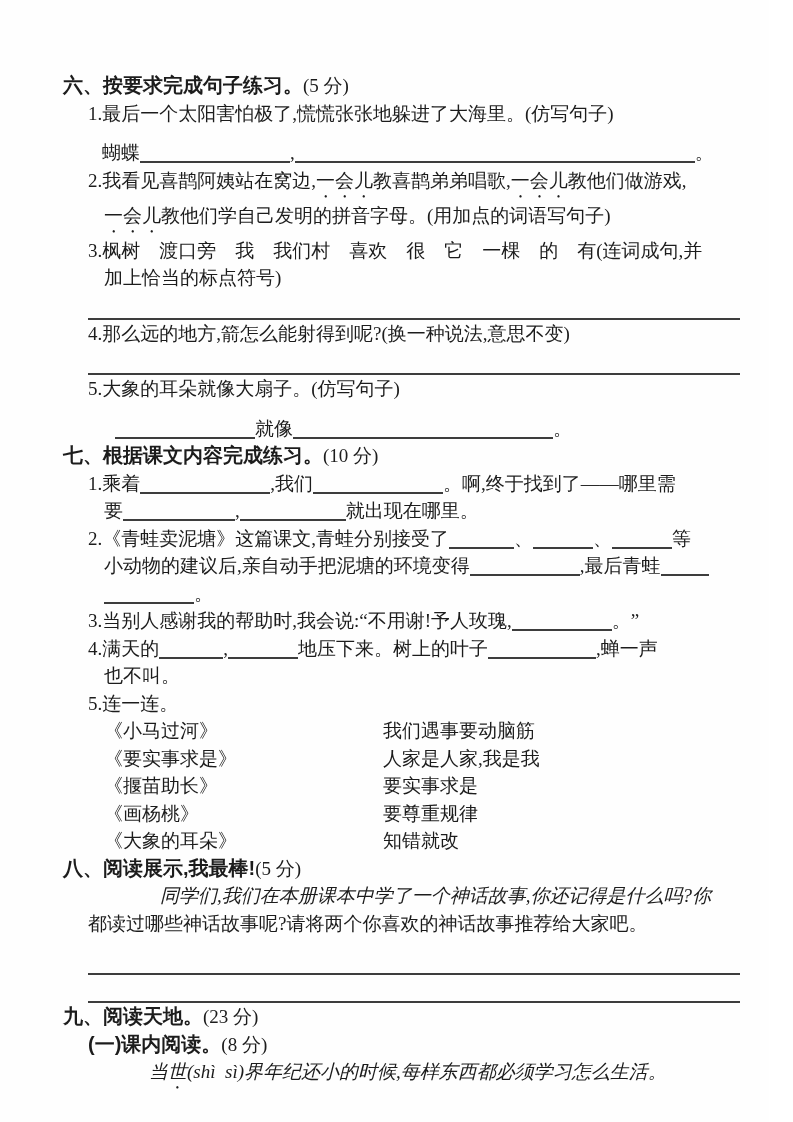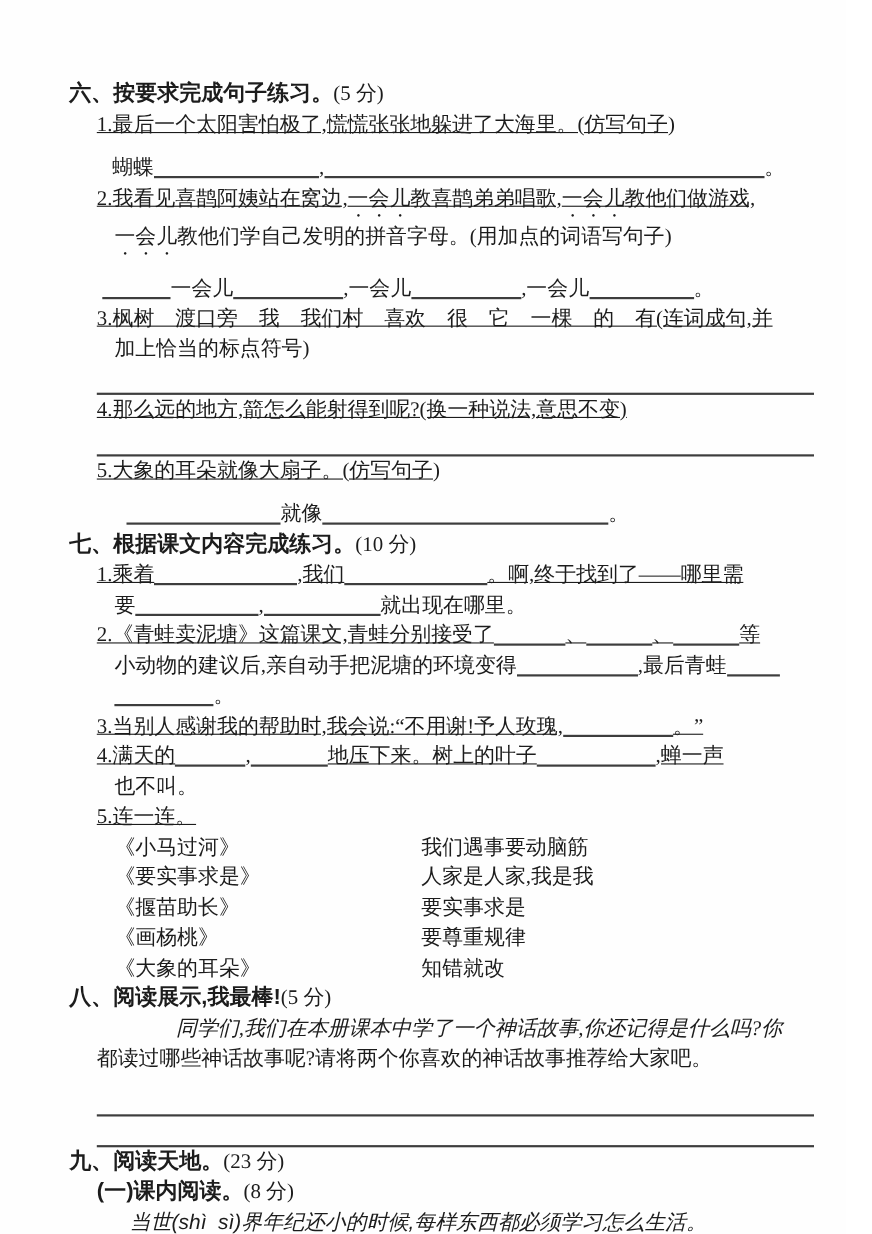--- a/index.html
+++ b/index.html
@@ -6,50 +6,49 @@
   .page{
     width:769px;height:1122px;background:#fefefe;overflow:hidden;
     font-family:"Liberation Serif",serif;
     font-size:19px;line-height:27.5px;color:#1c1c1c;
     box-sizing:border-box;position:relative;
   }
   .content{padding:72px 48px 0 63px;}
   .line{white-space:pre;}
   .sec{font-family:"Liberation Sans",sans-serif;font-weight:bold;font-size:20px;}
   .sec .score{font-family:"Liberation Serif",serif;font-weight:normal;font-size:19px;}
-  .item{padding-left:41px;text-indent:-16px;text-decoration:underline;}
+  .item{padding-left:41px;text-indent:-16px;}
   .cont{padding-left:41px;}
   .ansrow{margin-left:41px;margin-top:12px;}
   .blank{display:inline-block;border-bottom:2px solid #3d3d3d;height:19px;vertical-align:-4px;}
   .hline{border-bottom:2px solid #3d3d3d;margin-left:25px;width:652px;height:26px;}
   .dot-under{
     -webkit-text-emphasis:filled dot;-webkit-text-emphasis-position:under right;
     text-emphasis:filled dot;text-emphasis-position:under right;
   }
   .match-row{display:flex;margin-left:41px;}
   .match-left{width:279px;}
   .para{margin-left:25px;}
   .pindent{text-indent:72px;font-style:italic;}
-  .kaiti{font-style:italic;font-family:Liberation Sans, sans-serif;margin-left:55px;}
+  .kaiti{font-style:italic;font-family:Liberation Serif, serif;margin-left:86px;}
   .mt10{margin-top:10px;}
 </style>
 </head>
 <body>
 
 <div class="page">
   <div class="content">
 
     <div class="line sec"><span>六、按要求完成句子练习。</span><span class="score">(5 分)</span></div>
 
     <div class="line item"><span>1.最后一个太阳害怕极了,慌慌张张地躲进了大海里。(仿写句子)</span></div>
     <div class="line ansrow" style="margin-left:39px"><span>蝴蝶</span><span class="blank" style="width:150px"></span><span>,</span><span class="blank" style="width:400px"></span><span>。</span></div>
 
     <div class="line item"><span>2.我看见喜鹊阿姨站在窝边,</span><span class="dot-under">一会儿</span><span>教喜鹊弟弟唱歌,</span><span class="dot-under">一会儿</span><span>教他们做游戏,</span></div>
     <div class="line cont"><span class="dot-under">一会儿</span><span>教他们学自己发明的拼音字母。(用加点的词语写句子)</span></div>
-    <div class="line ansrow" style="margin-left:30px"><span class="blank" style="width:62px"></span><span>一会儿</span><span class="blank" style="width:100px"></span><span>,一会儿</span><span class="blank" style="width:100px"></span><span>,一会儿</span><span class="blank" style="width:95px"></span><span>。</span></div>
 
     <div class="line item"><span>3.枫树　渡口旁　我　我们村　喜欢　很　它　一棵　的　有(连词成句,并</span></div>
     <div class="line cont"><span>加上恰当的标点符号)</span></div>
     <div class="hline"></div>
 
     <div class="line item"><span>4.那么远的地方,箭怎么能射得到呢?(换一种说法,意思不变)</span></div>
     <div class="hline"></div>
 
     <div class="line item"><span>5.大象的耳朵就像大扇子。(仿写句子)</span></div>
     <div class="line ansrow" style="margin-left:52px"><span class="blank" style="width:140px"></span><span>就像</span><span class="blank" style="width:260px"></span><span>。</span></div>

